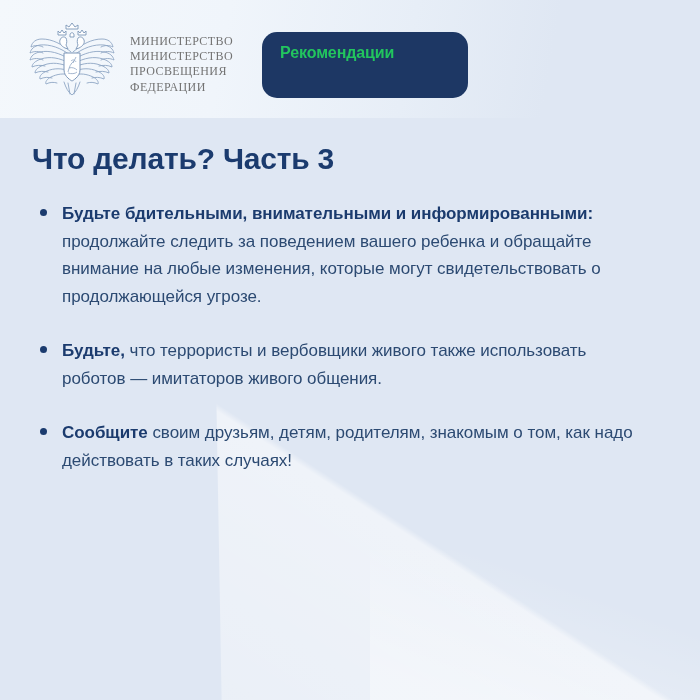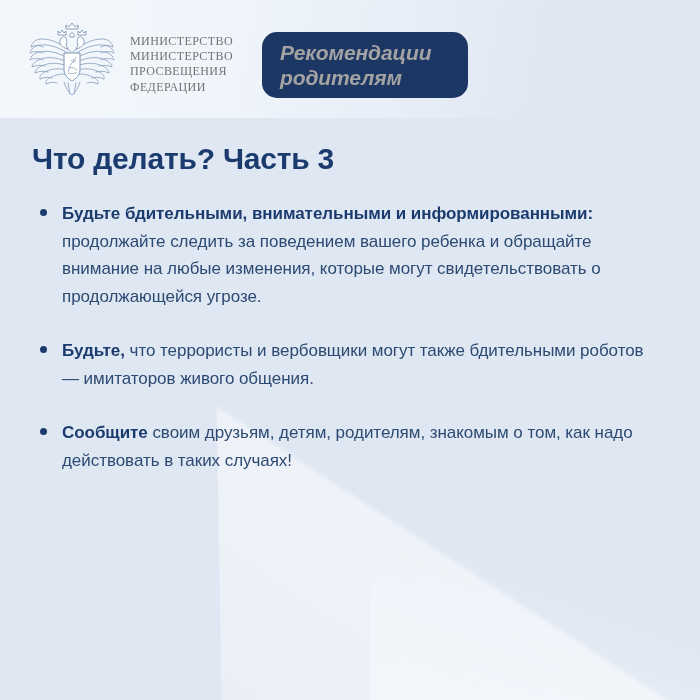--- a/index.html
+++ b/index.html
@@ -91,27 +91,26 @@
     left: 262px;
     top: 32px;
     width: 206px;
     height: 66px;
     background: #1d3764;
     border-radius: 15px;
     box-sizing: border-box;
     padding: 9px 18px 0 18px;
   }
   .badge-line {
-    color: #a3a3a3;
-    font-size: 21px;
+    color: #22c55e;
+    font-size: 16px;
     line-height: 24.5px;
     font-weight: 700;
     letter-spacing: -0.1px;
     white-space: nowrap;
-    font-style: italic;
   }
 
   
   .page-title {
     position: absolute;
     left: 32px;
     top: 142px;
     font-size: 30px;
     font-weight: 700;
     color: #1b3b6e;
@@ -217,37 +216,36 @@
 
     <div class="ministry-text">
       <div>МИНИСТЕРСТВО</div>
       <div>МИНИСТЕРСТВО</div>
       <div>ПРОСВЕЩЕНИЯ</div>
       <div>ФЕДЕРАЦИИ</div>
     </div>
 
     <div class="badge">
       <div class="badge-line">Рекомендации</div>
-      <div class="badge-line">родителям</div>
     </div>
 
   </div>
 
   <div class="page-title">Что делать? Часть 3</div>
 
   <div class="bullets">
 
     <div class="bullet">
       <span class="bullet-dot"></span>
       <div class="bullet-text"><span class="lead">Будьте бдительными, внимательными и информированными:</span><span> продолжайте следить за поведением вашего ребенка и обращайте внимание на любые изменения, которые могут свидетельствовать о продолжающейся угрозе.</span></div>
     </div>
 
     <div class="bullet">
       <span class="bullet-dot"></span>
-      <div class="bullet-text"><span class="lead">Будьте,</span><span> что террористы и вербовщики могут также бдительными роботов — имитаторов живого общения.</span></div>
+      <div class="bullet-text"><span class="lead">Будьте,</span><span> что террористы и вербовщики живого также использовать роботов — имитаторов живого общения.</span></div>
     </div>
 
     <div class="bullet">
       <span class="bullet-dot"></span>
       <div class="bullet-text"><span class="lead">Сообщите</span><span> своим друзьям, детям, родителям, знакомым о том, как надо действовать в таких случаях!</span></div>
     </div>
 
   </div>
 
 </div>

